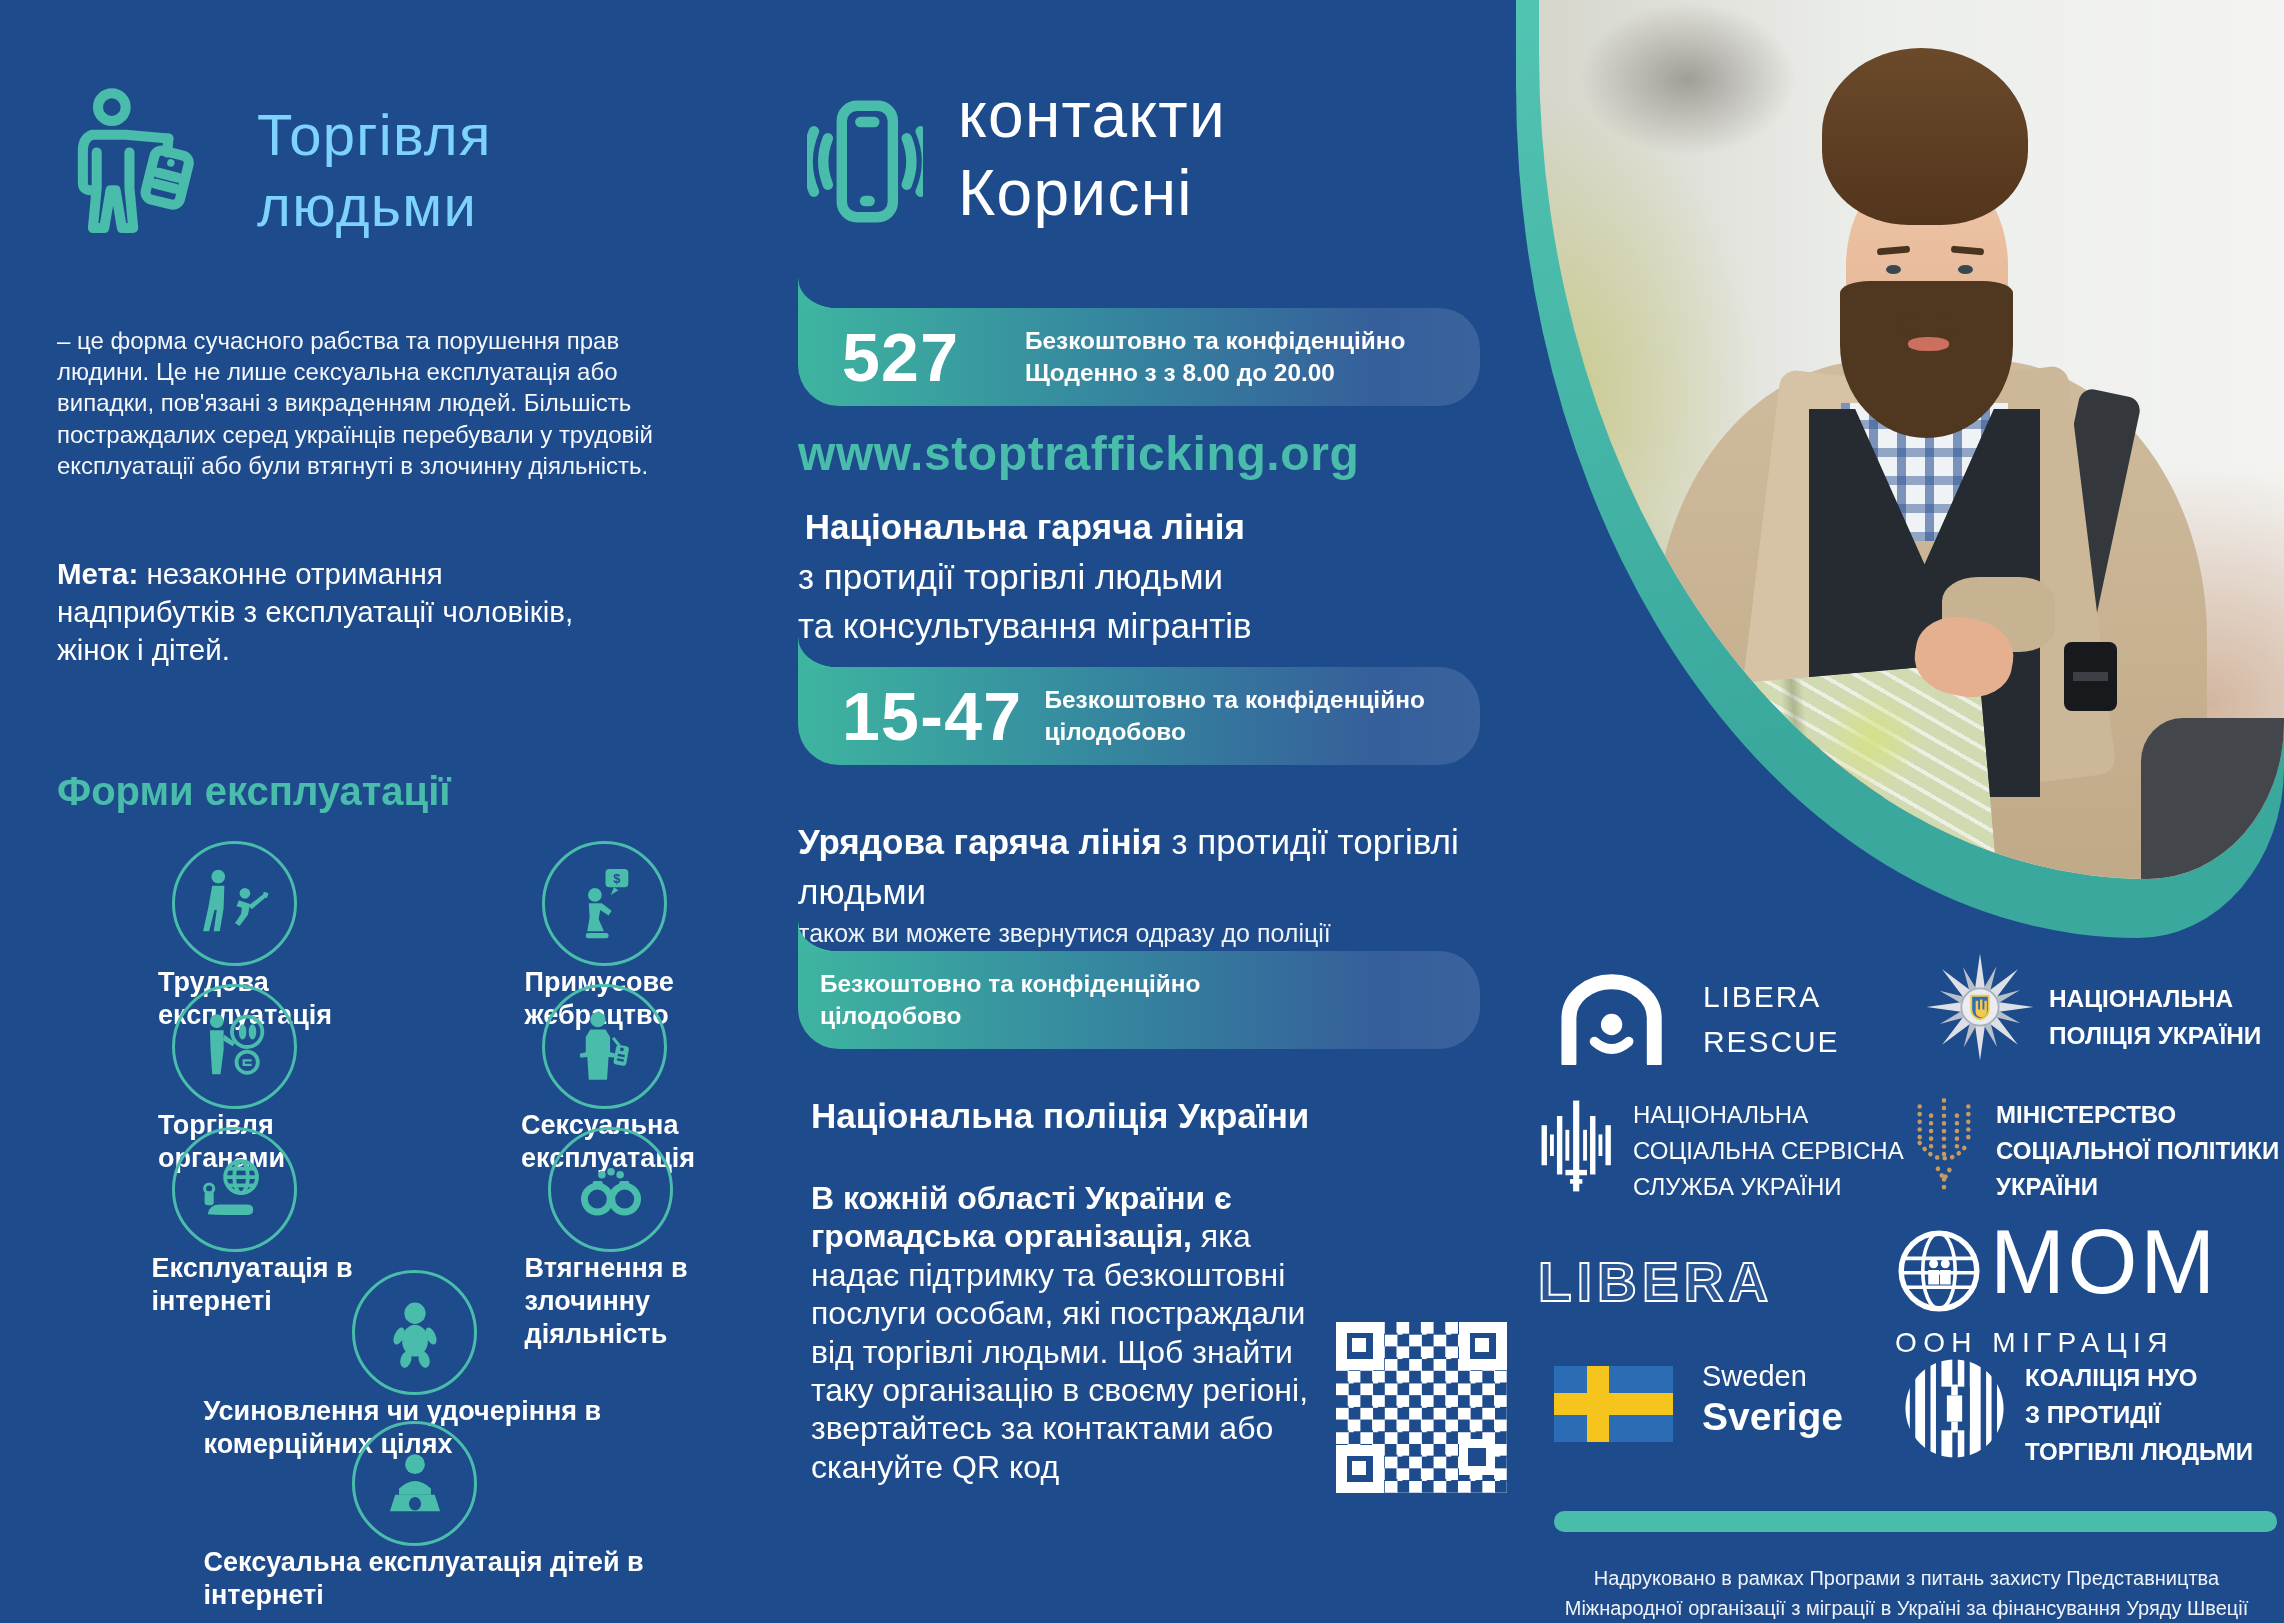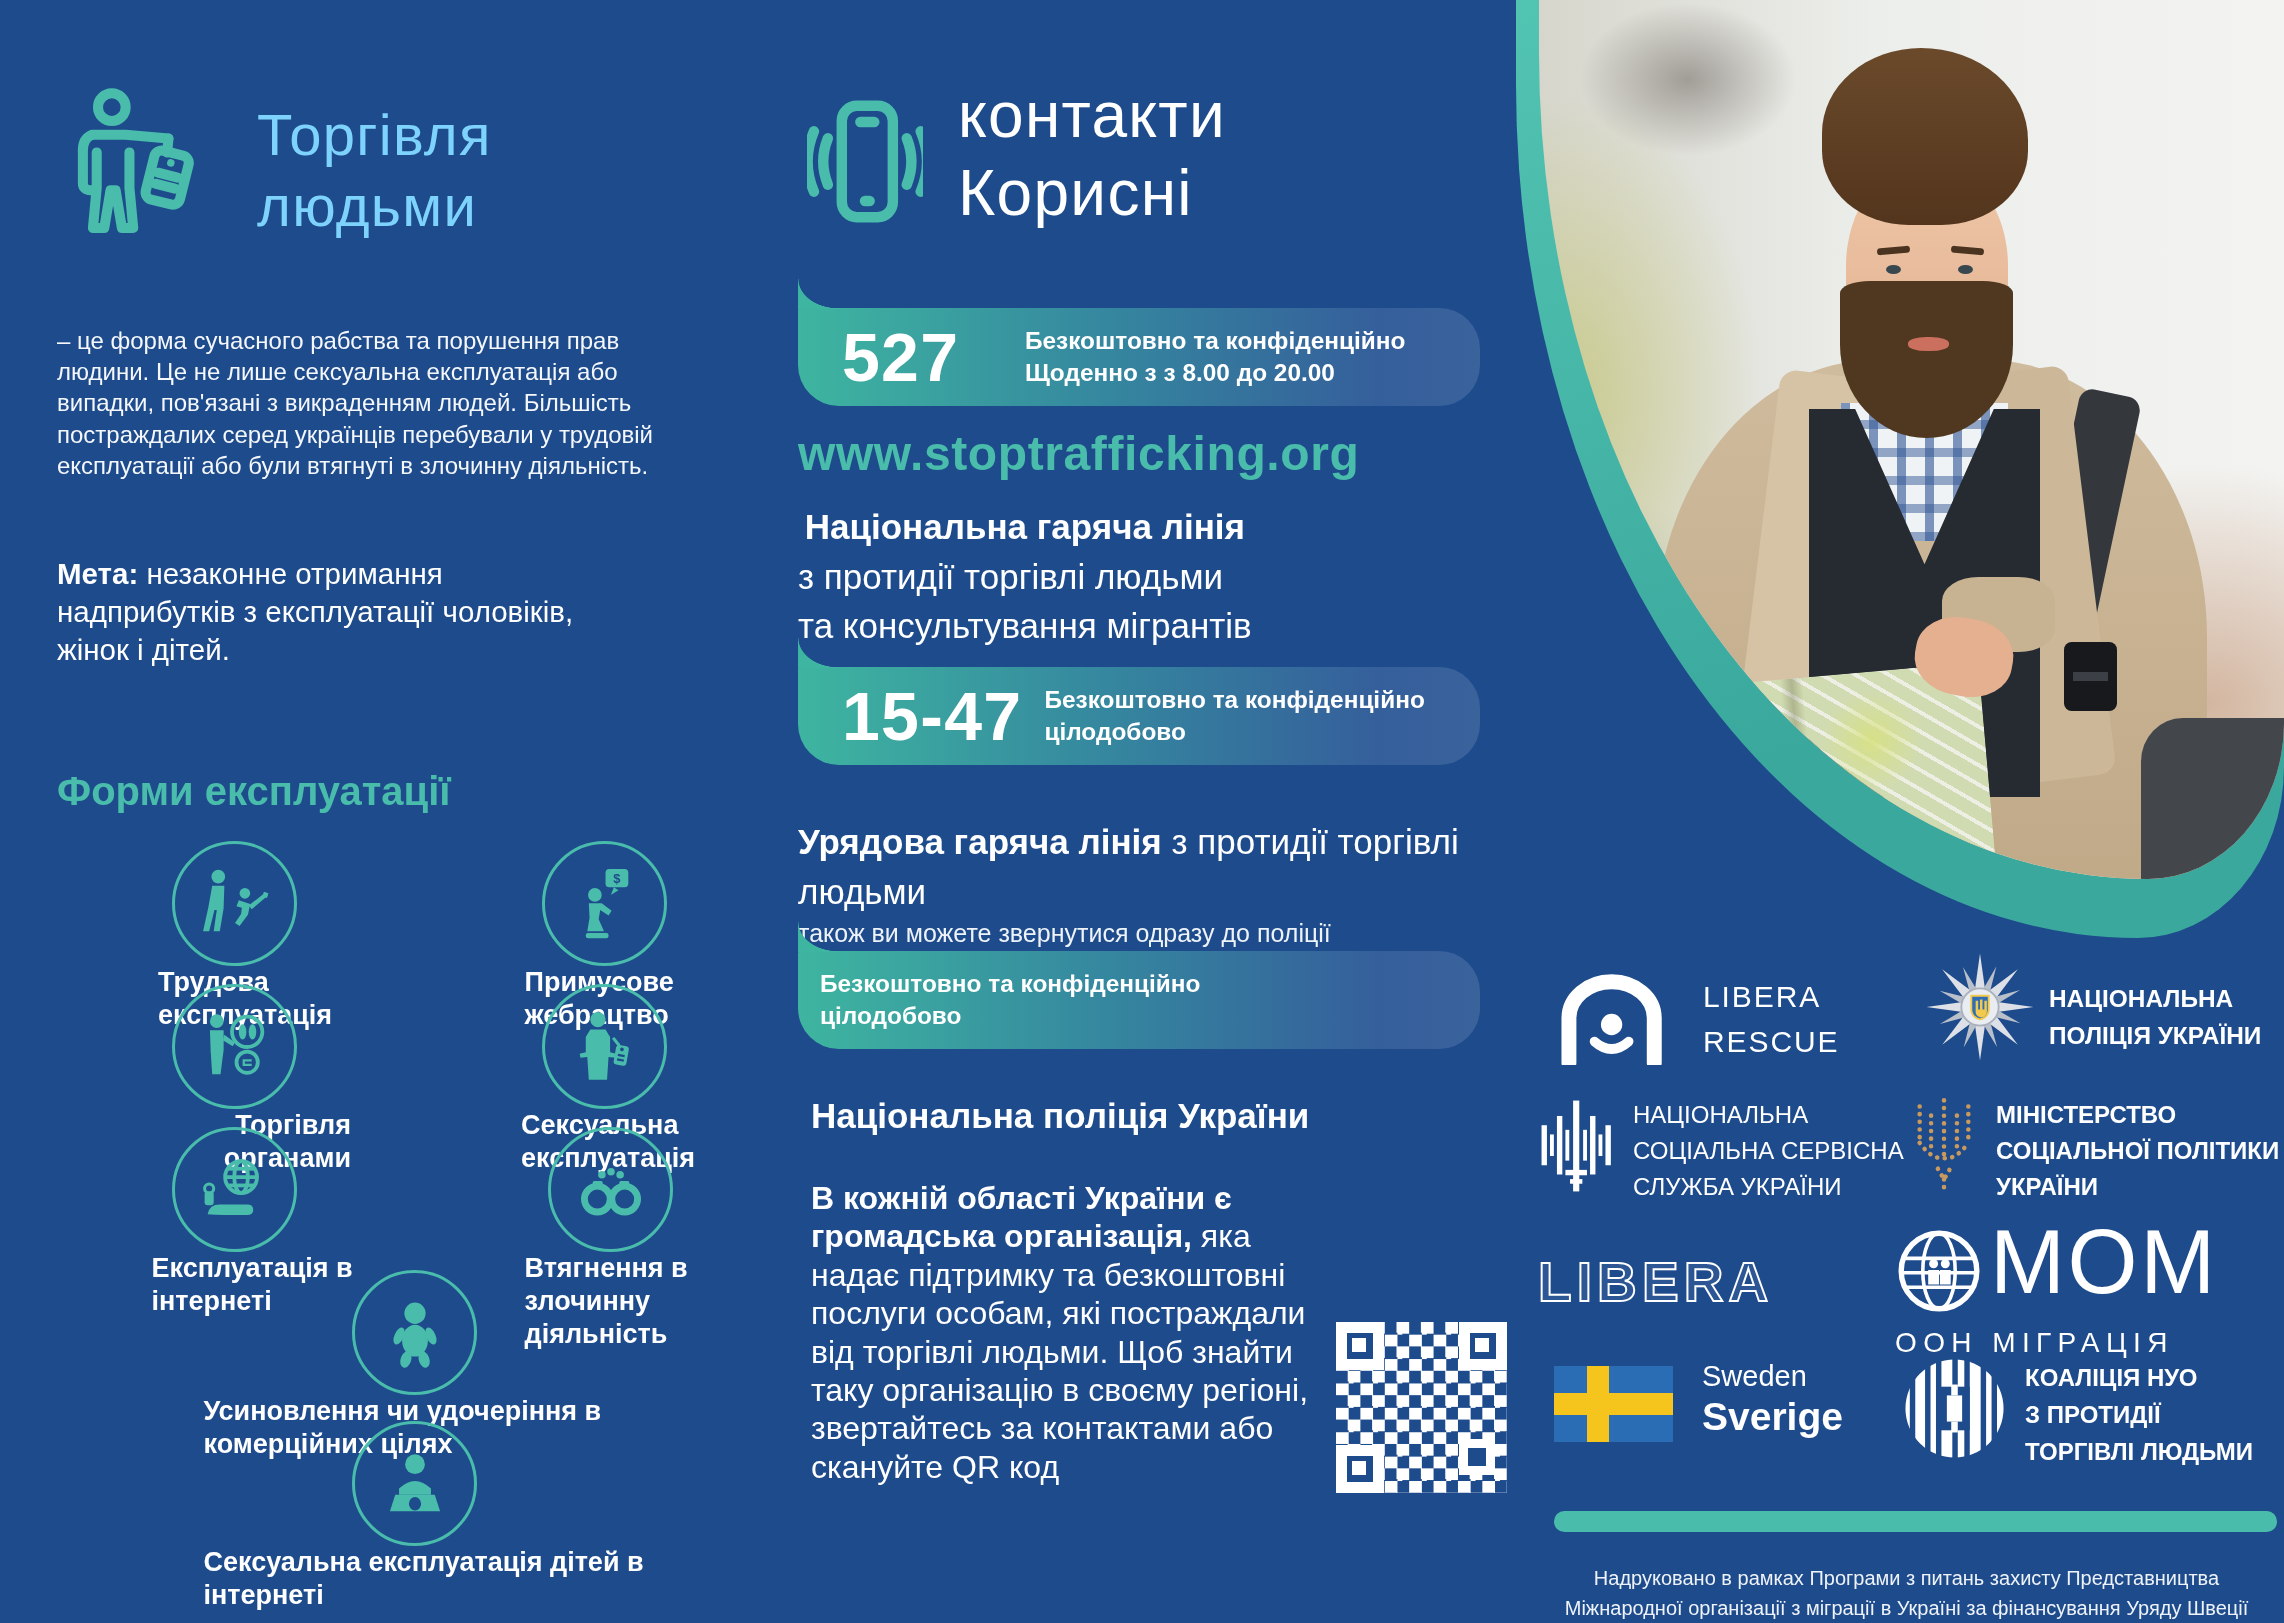--- a/index.html
+++ b/index.html
@@ -181,21 +181,21 @@
         <circle cx="26" cy="16" r="9"></circle>
         <path d="M17 28 h18 v26 l-4 32 h-11 l-2 -30 z"></path>
         <path d="M36 34 l14 10 -3 5 -13 -8 z"></path>
         <circle cx="66" cy="30" r="20" fill="none" stroke="#49bcab" stroke-width="5"></circle>
         <ellipse cx="60" cy="30" rx="5" ry="10"></ellipse>
         <ellipse cx="73" cy="30" rx="5" ry="10"></ellipse>
         <circle cx="66" cy="70" r="14" fill="none" stroke="#49bcab" stroke-width="5"></circle>
         <path d="M60 66 h12 v3 h-9 v3 h9 v3 h-12 z"></path>
       </svg>
     </div>
-    <div class="flabel" style="width:193px;text-align:right;">Торгівля органами</div>
+    <div class="flabel" style="width:193px;">Торгівля органами</div>
   </div>
 
   <div class="abs form-item" style="left:437px;top:984px;width:334px;">
     <div class="fcircle">
       <svg viewBox="0 0 100 100" fill="#49bcab">
         <circle cx="42" cy="14" r="10"></circle>
         <path d="M32 27 h20 l6 10 v20 l8 2 -1 5 -9 -1 -2 30 h-24 l-2 -30 -9 1 -1 -5 8 -2 v-20 z"></path>
         <g transform="rotate(10 72 62)">
           <rect x="64" y="48" width="17" height="26" rx="4"></rect>
           <circle cx="72" cy="53" r="2.5" fill="#1e4b8c"></circle>

